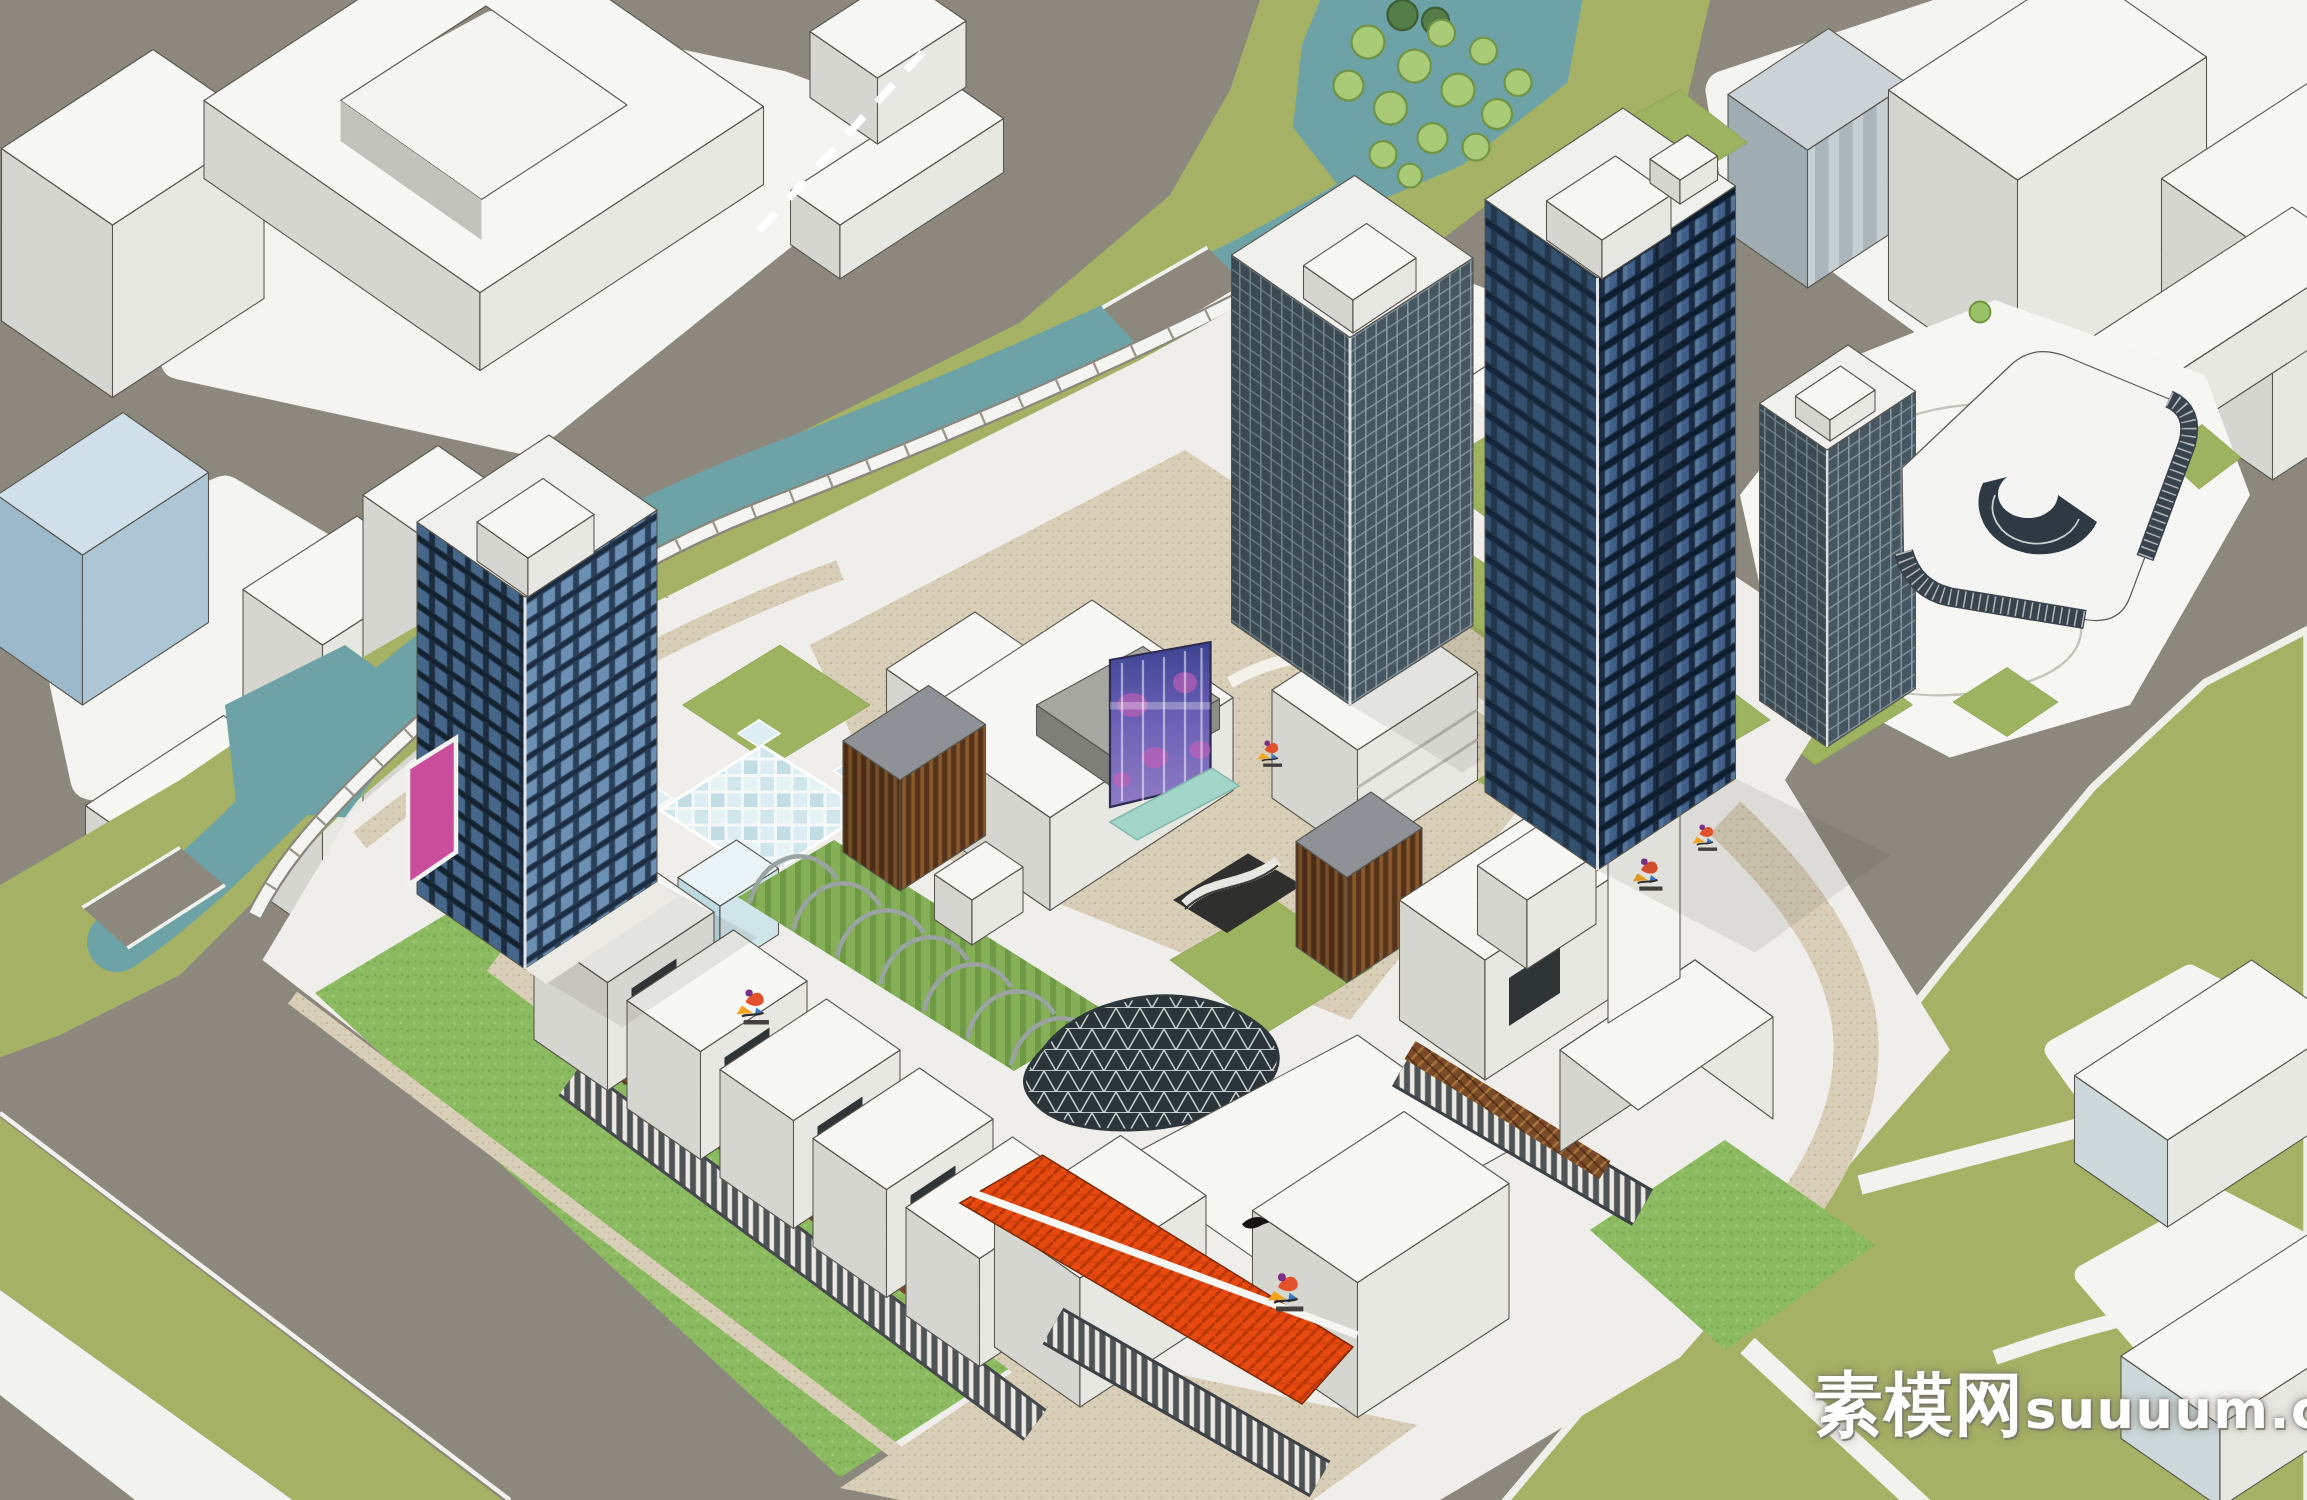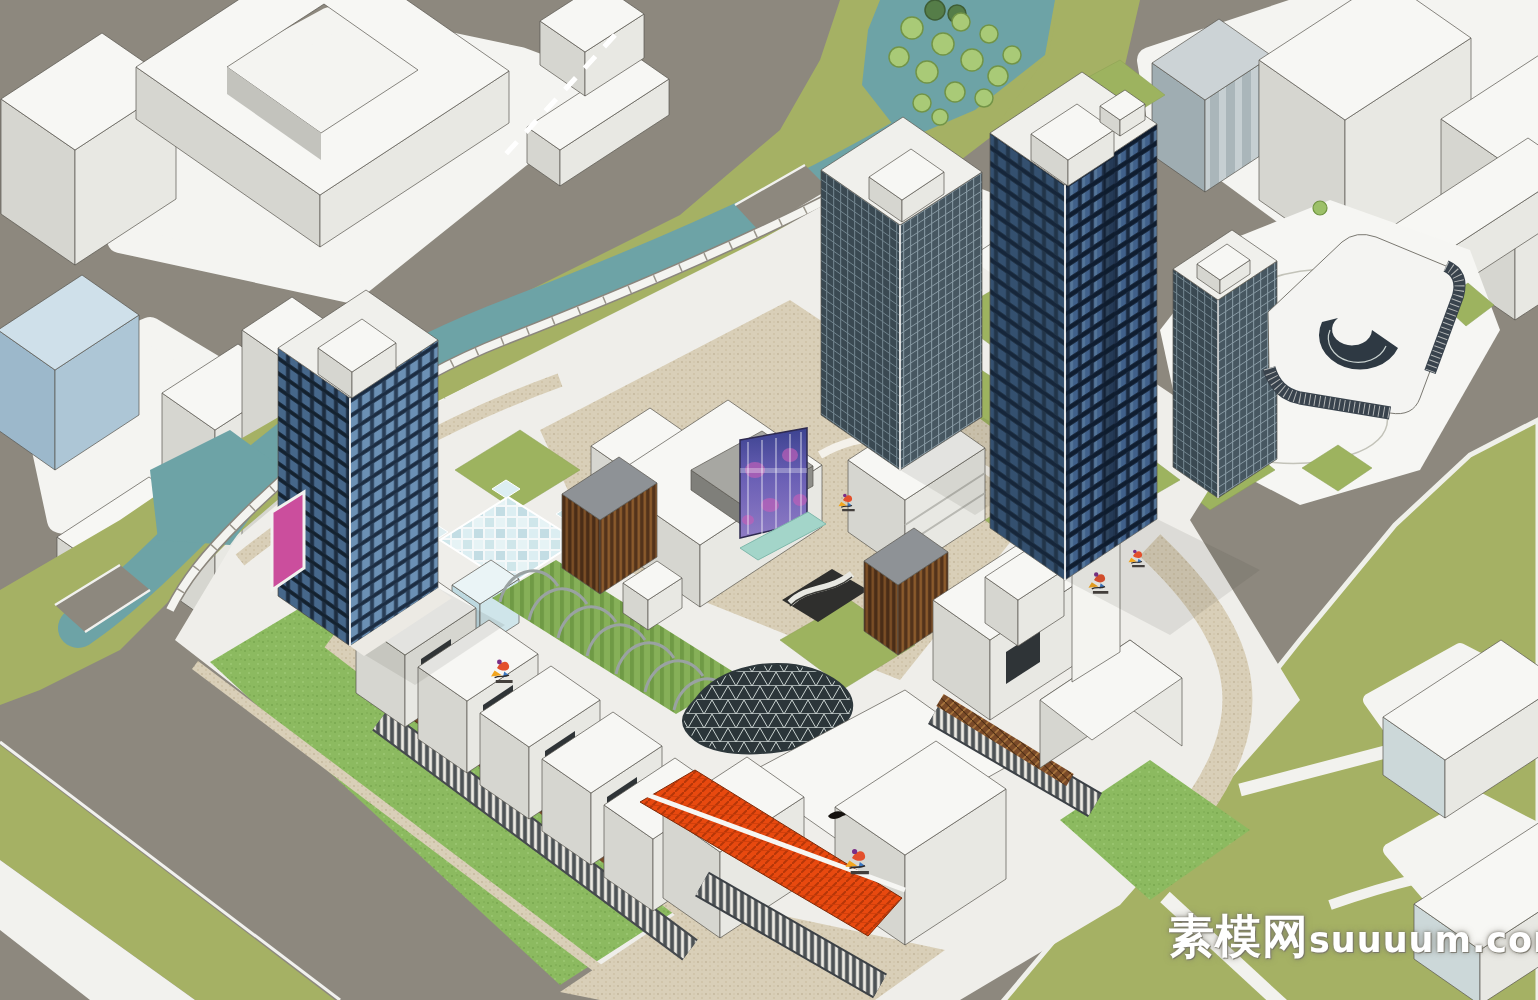--- a/index.html
+++ b/index.html
@@ -7,21 +7,21 @@
          font-family:"DejaVu Sans","Liberation Sans",sans-serif;}
   .stage svg{position:absolute;left:0;top:0;display:block;}
   .o{stroke:#57554d;stroke-width:.7;stroke-linejoin:round;}
   .pad{fill:#f4f4f1;stroke:#f4f4f1;stroke-width:26;stroke-linejoin:round;}
   .padS{fill:#f4f4f1;stroke:#f4f4f1;stroke-width:14;stroke-linejoin:round;}
   .fT{fill:#f7f7f4;} .fR{fill:#e8e8e3;} .fL{fill:#d6d6d0;}
   .grn{fill:#9db35f;stroke:#8aa052;stroke-width:.5;}
   .watermark{position:absolute;left:1168px;top:906px;white-space:nowrap;color:#fff;
      text-shadow:0 0 3px rgba(118,115,104,.95),0 0 7px rgba(118,115,104,.65),1px 1px 0 rgba(120,117,106,.8);
      font-weight:bold;letter-spacing:1px;}
-  .watermark .cn{font-size:46px;}
+  .watermark .cn{font-size:46px;margin-left:41px;}
   .watermark .url{font-size:35px;}
 </style>
 </head>
 <body>
 
 <div class="stage">
 <svg width="1538" height="1000" viewBox="0 0 1538 1000">
 <defs>
   <pattern id="pat-glassA" width="12" height="16" patternUnits="userSpaceOnUse" patternTransform="skewY(-33)">
     <rect width="12" height="16" fill="#1b2b41"></rect>

